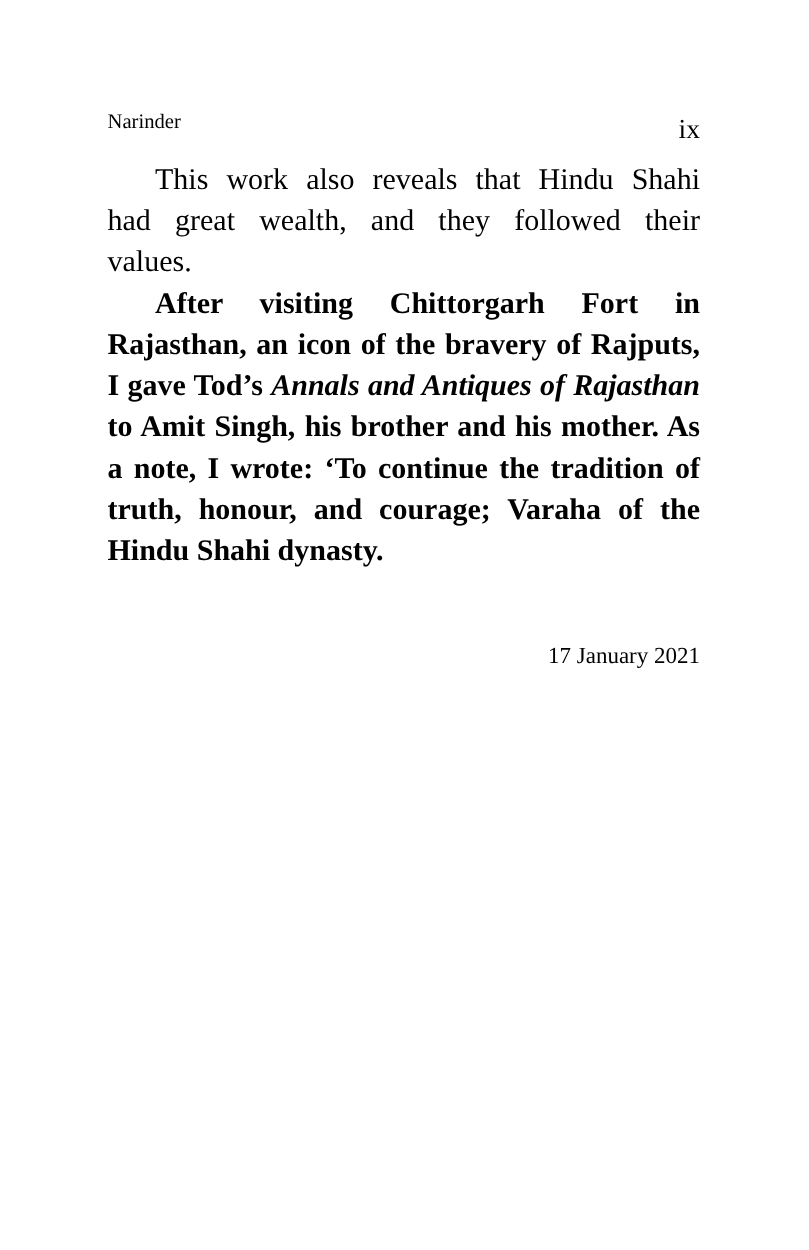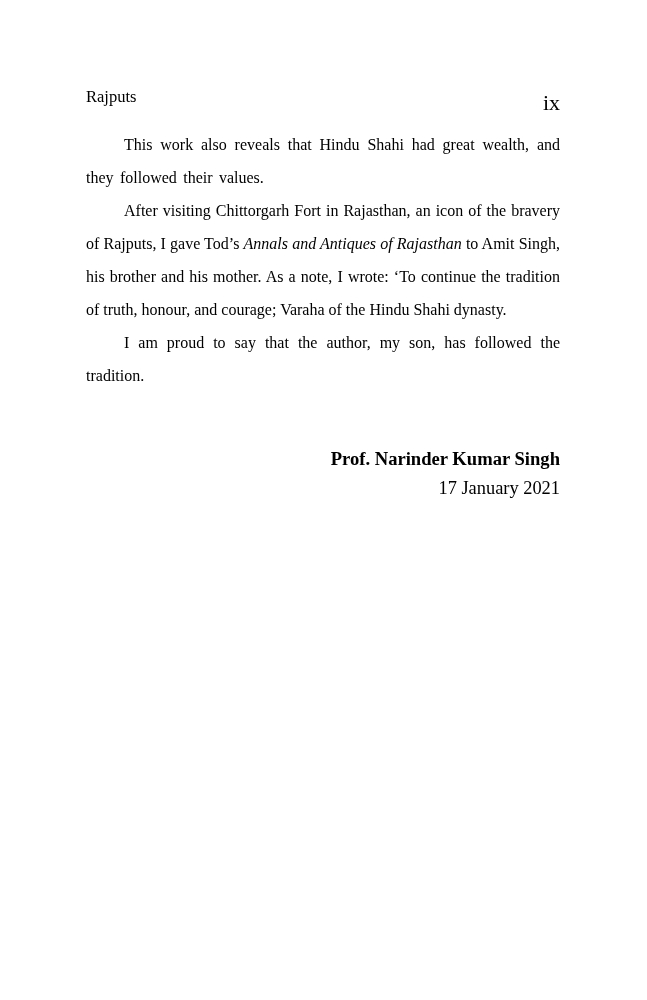--- a/index.html
+++ b/index.html
@@ -58,35 +58,36 @@
   
   .body-text {
     margin-top: 16px;
   }
 
   p.para {
     margin: 0 0 0 0;
     text-align: justify;
     text-justify: inter-word;
     text-indent: 38px;
-    font-size: 16px;
+    font-size: 24px;
     line-height: 33px;
     hyphens: none;
     -webkit-hyphens: none;
   }
   p.para + p.para {
     margin-top: 0;
   }
 
   
   p.para-1 {
     word-spacing: 2.4px;
   }
   p.para-2 {
     margin-top: 0px;
+    font-weight: bold;
   }
   p.para-3 {
     margin-top: 0px;
   }
 
   .it {
     font-style: italic;
   }
 
   
@@ -106,33 +107,31 @@
     white-space: nowrap;
   }
 </style>
 </head>
 <body>
 
 <div class="page">
   <div class="content">
 
     <div class="running-head">
-      <span class="rh-title">Rajputs</span>
+      <span class="rh-title">Narinder</span>
       <span class="rh-folio">ix</span>
     </div>
 
     <div class="body-text">
 
       <p class="para para-1">This work also reveals that Hindu Shahi had great wealth, and they followed their values.</p>
 
       <p class="para para-2"><span>After visiting Chittorgarh Fort in Rajasthan, an icon of the bravery of Rajputs, I gave Tod’s </span><span class="it">Annals and Antiques of Rajasthan</span><span> to Amit Singh, his brother and his mother. As a note, I wrote: ‘To continue the tradition of truth, honour, and courage; Varaha of the Hindu Shahi dynasty.</span></p>
 
-      <p class="para para-3">I am proud to say that the author, my son, has followed the tradition.</p>
 
     </div>
 
     <div class="signature">
-      <div class="sig-name">Prof. Narinder Kumar Singh</div>
       <div class="sig-date">17 January 2021</div>
     </div>
 
   </div>
 </div>
 
 </body></html>

